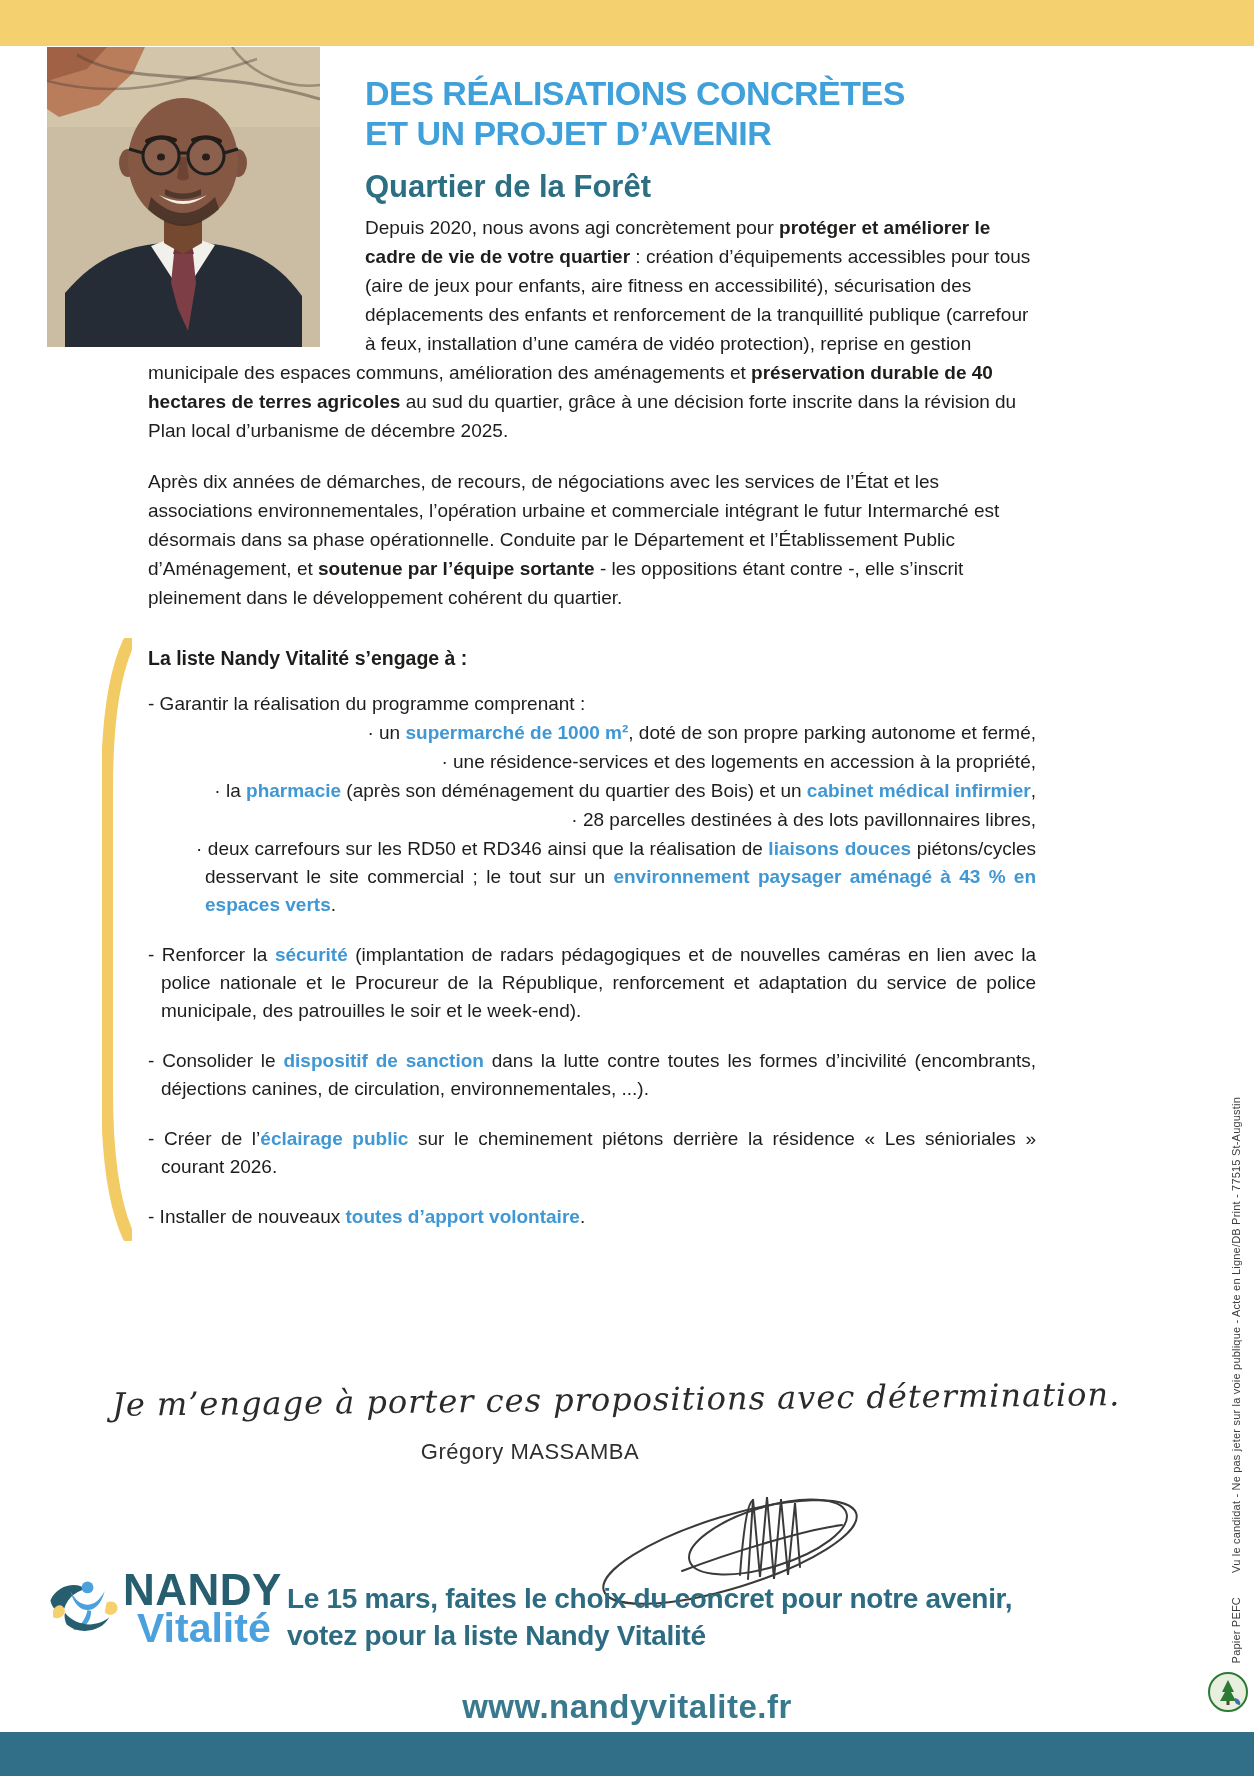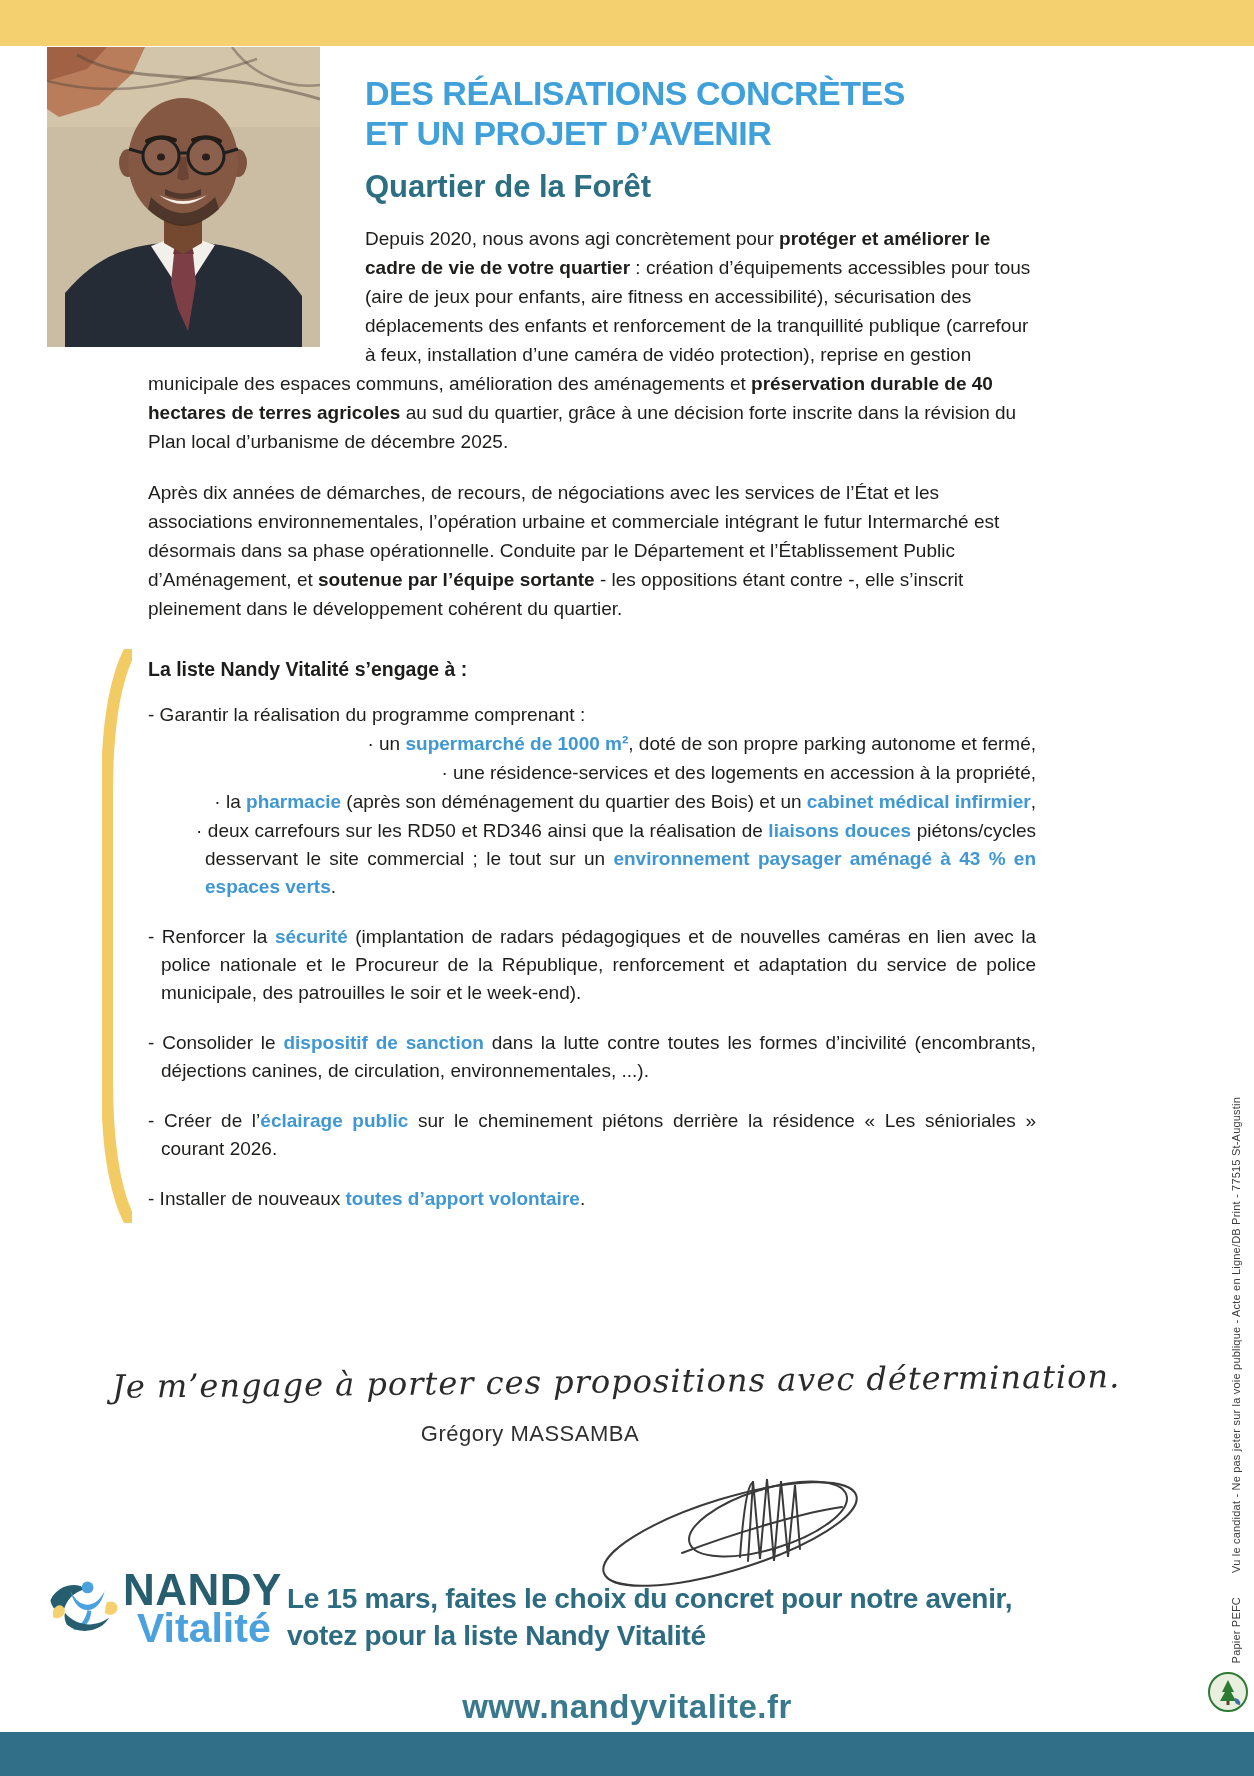--- a/index.html
+++ b/index.html
@@ -28,21 +28,21 @@
     float:left;width:273px;height:300px;margin:0 45px 10px -101px;
     background:#cbbda4;overflow:hidden;
   }
   .photo svg{display:block;width:100%;height:100%;}
   h1.title{
     font-size:34px;line-height:40px;font-weight:bold;letter-spacing:-.5px;
     color:var(--accent-blue);margin-top:26px;
   }
   h2.subtitle{font-size:31px;font-weight:bold;color:var(--subtitle-teal);margin-top:16px;}
   p.intro{font-size:19px;line-height:29px;margin-top:22px;}
-  p.intro:first-of-type{margin-top:19px;}
+  p.intro:first-of-type{margin-top:8px;}
   .b{font-weight:bold;}
   .bb{font-weight:bold;color:var(--inline-blue);}
   .engage{position:relative;margin-top:30px;padding-top:2px;}
   .engage-bracket{position:absolute;left:-46px;top:-4px;height:calc(100% + 14px);width:30px;}
   .engage-title{font-size:19.5px;font-weight:bold;line-height:28px;}
   .engage-item{
     font-size:19px;line-height:28px;margin-top:22px;
     padding-left:13px;text-indent:-13px;text-align:justify;
   }
   .engage-item.first{margin-top:18px;text-align:left;}
@@ -130,20 +130,21 @@
       <svg class="engage-bracket" viewBox="0 0 30 520" preserveAspectRatio="none">
         <path d="M26 5 Q5 45 5 130 L5 390 Q5 475 26 515" stroke="var(--bracket-gold)" stroke-width="12" fill="none" stroke-linecap="round"></path>
       </svg>
 
       <p class="engage-title">La liste Nandy Vitalité s’engage à :</p>
 
       <p class="engage-item first"><span>- Garantir la réalisation du programme comprenant :</span></p>
       <p class="sub"><span>· un </span><span class="bb">supermarché de 1000 m²</span><span>, doté de son propre parking autonome et fermé,</span></p>
       <p class="sub"><span>· une résidence-services et des logements en accession à la propriété,</span></p>
       <p class="sub"><span>· la </span><span class="bb">pharmacie</span><span> (après son déménagement du quartier des Bois) et un </span><span class="bb">cabinet médical infirmier</span><span>,</span></p>
+      <p class="sub"><span>· 28 parcelles destinées à des lots pavillonnaires libres,</span></p>
       <p class="sub just"><span>· deux carrefours sur les RD50 et RD346 ainsi que la réalisation de </span><span class="bb">liaisons douces</span><span> piétons/cycles desservant le site commercial ; le tout sur un </span><span class="bb">environnement paysager aménagé à 43 % en espaces verts</span><span>.</span></p>
 
       <p class="engage-item"><span>- Renforcer la </span><span class="bb">sécurité</span><span> (implantation de radars pédagogiques et de nouvelles caméras en lien avec la police nationale et le Procureur de la République, renforcement et adaptation du service de police municipale, des patrouilles le soir et le week-end).</span></p>
       <p class="engage-item"><span>- Consolider le </span><span class="bb">dispositif de sanction</span><span> dans la lutte contre toutes les formes d’incivilité (encombrants, déjections canines, de circulation, environnementales, ...).</span></p>
       <p class="engage-item"><span>- Créer de l’</span><span class="bb">éclairage public</span><span> sur le cheminement piétons derrière la résidence « Les sénioriales » courant 2026.</span></p>
       <p class="engage-item"><span>- Installer de nouveaux </span><span class="bb">toutes d’apport volontaire</span><span>.</span></p>
     </div>
 
     <div class="handwriting">Je m’engage à porter ces propositions avec détermination.</div>
 

